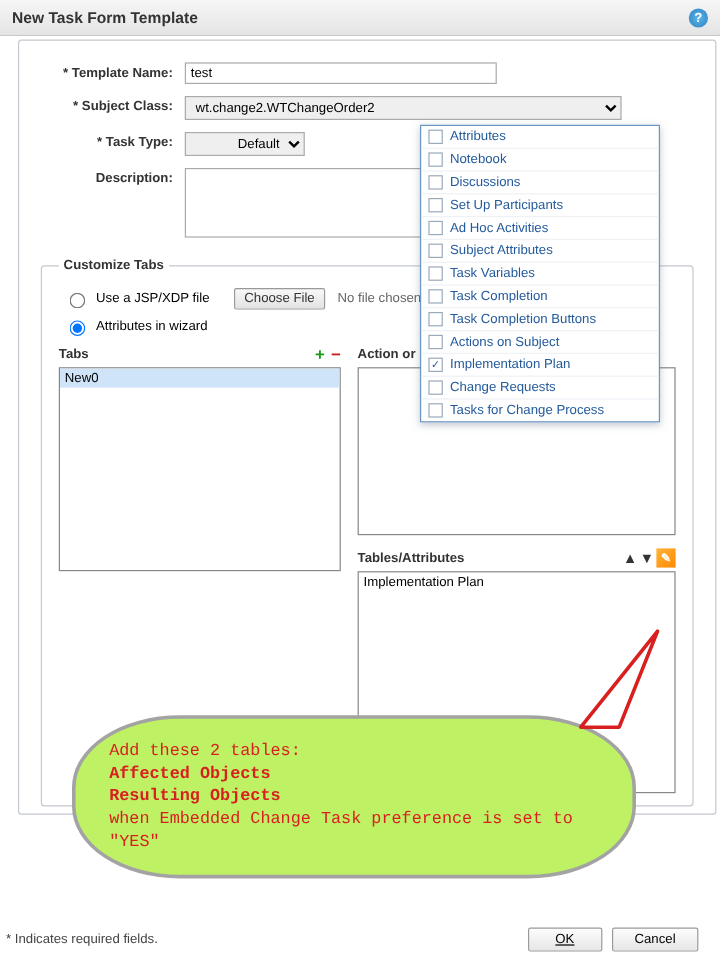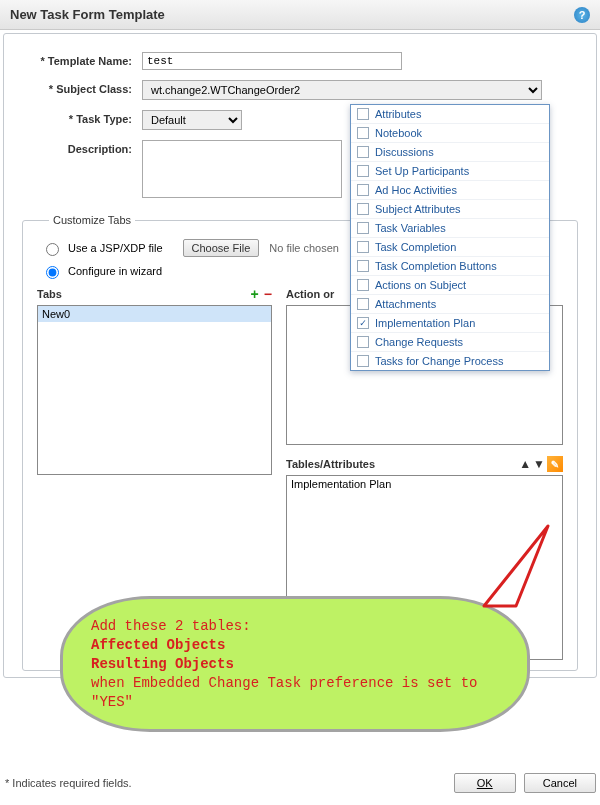--- a/index.html
+++ b/index.html
@@ -19,48 +19,48 @@
     display: flex; align-items: center; justify-content: space-between;
     padding: 0 10px;
     font-weight: bold; font-size: 13px; color: #333;
   }
   .help-icon {
     width: 16px; height: 16px; border-radius: 50%;
     background: radial-gradient(#5cb6e8, #2b80c4);
     color: #fff; font-weight: bold; font-size: 11px;
     display: flex; align-items: center; justify-content: center;
   }
-  .content-wrap { padding: 3px; }
+  .content-wrap { padding: 3px; margin-left: 12px; }
   .panel {
     border: 1px solid #c4c9cf;
     border-radius: 3px;
     padding: 18px 18px 6px 18px;
     position: relative;
   }
   .form-row { display: flex; margin-bottom: 10px; align-items: flex-start; }
   .form-label { width: 120px; text-align: right; padding-right: 10px; font-weight: bold; color: #333; padding-top: 3px; }
   .form-field { flex: 1; }
   input[type=text], select, textarea {
     font-family: inherit; font-size: 11px;
     border: 1px solid #aaa; padding: 2px 4px;
   }
-  input.name-input { width: 260px; font-family: Liberation Mono, monospace; }
-  select.subject-select { width: 400px; height: 20px; }
-  select.task-type { width: 100px; height: 20px; }
+  input.name-input { width: 260px; }
+  select.subject-select { width: 364px; height: 20px; }
+  select.task-type { width: 100px; height: 20px; text-align: right; }
   textarea.desc { width: 200px; height: 58px; resize: none; }
   .fieldset {
     border: 1px solid #c4c9cf;
     border-radius: 3px;
     margin-top: 20px; padding: 14px 14px 10px 14px;
     position: relative;
   }
   .fieldset-legend {
-    position: absolute; top: -7px; left: 26px;
+    position: absolute; top: -7px; left: 14px;
     background: #fff; padding: 0 4px;
-    font-weight: normal; color: #333;
+    font-weight: bold; color: #333;
   }
   .radio-row { display: flex; align-items: center; gap: 6px; margin: 4px 0 6px 4px; }
   .file-btn {
     background: linear-gradient(#f8f8f8,#e2e2e2);
     border: 1px solid #999; border-radius: 2px;
     padding: 2px 8px; font-size: 11px; color: #333;
   }
   .file-txt { color: #666; margin-left: 4px; }
   .columns { display: flex; gap: 14px; margin-top: 4px; }
   .col { flex: 1; min-width: 0; }
@@ -122,21 +122,21 @@
     z-index: 40;
     font-family: Liberation Mono, monospace;
   }
   .bubble .bold { font-weight: bold; }
   .tail {
     position: absolute;
     z-index: 41;
   }
 
   .req-note { font-size: 11px; color: #444; position: absolute; left: 5px; bottom: 16px; }
-  .btn-bar { position: absolute; right: 4px; bottom: 12px; display:flex; gap: 8px; }
+  .btn-bar { position: absolute; right: 18px; bottom: 12px; display:flex; gap: 8px; }
   .btn {
     background: linear-gradient(#fdfdfd,#e6e6e6);
     border: 1px solid #9a9a9a; border-radius: 2px;
     padding: 3px 18px; font-size: 11px;
     min-width: 62px; text-align: center;
   }
 </style>
 </head>
 <body>
 
@@ -185,21 +185,21 @@
 
       <div class="radio-row">
         <input type="radio" name="cfg" style="">
         <span>Use a JSP/XDP file</span>
         <span style="width:8px"></span>
         <span class="file-btn">Choose File</span>
         <span class="file-txt">No file chosen</span>
       </div>
       <div class="radio-row">
         <input type="radio" name="cfg" checked="" style="">
-        <span>Configure in wizard</span>
+        <span>Attributes in wizard</span>
       </div>
 
       <div class="columns">
         <div class="col" style="max-width:235px">
           <div class="col-header">
             <span>Tabs</span>
             <span>
               <span class="plus">+</span>
               <span class="minus">−</span>
             </span>
@@ -266,24 +266,20 @@
       <span class="dd-check"></span>
       <span>Task Completion</span>
     </div>
     <div class="dd-item">
       <span class="dd-check"></span>
       <span>Task Completion Buttons</span>
     </div>
     <div class="dd-item">
       <span class="dd-check"></span>
       <span>Actions on Subject</span>
-    </div>
-    <div class="dd-item">
-      <span class="dd-check"></span>
-      <span>Attachments</span>
     </div>
     <div class="dd-item">
       <span class="dd-check">✓</span>
       <span>Implementation Plan</span>
     </div>
     <div class="dd-item">
       <span class="dd-check"></span>
       <span>Change Requests</span>
     </div>
     <div class="dd-item">

